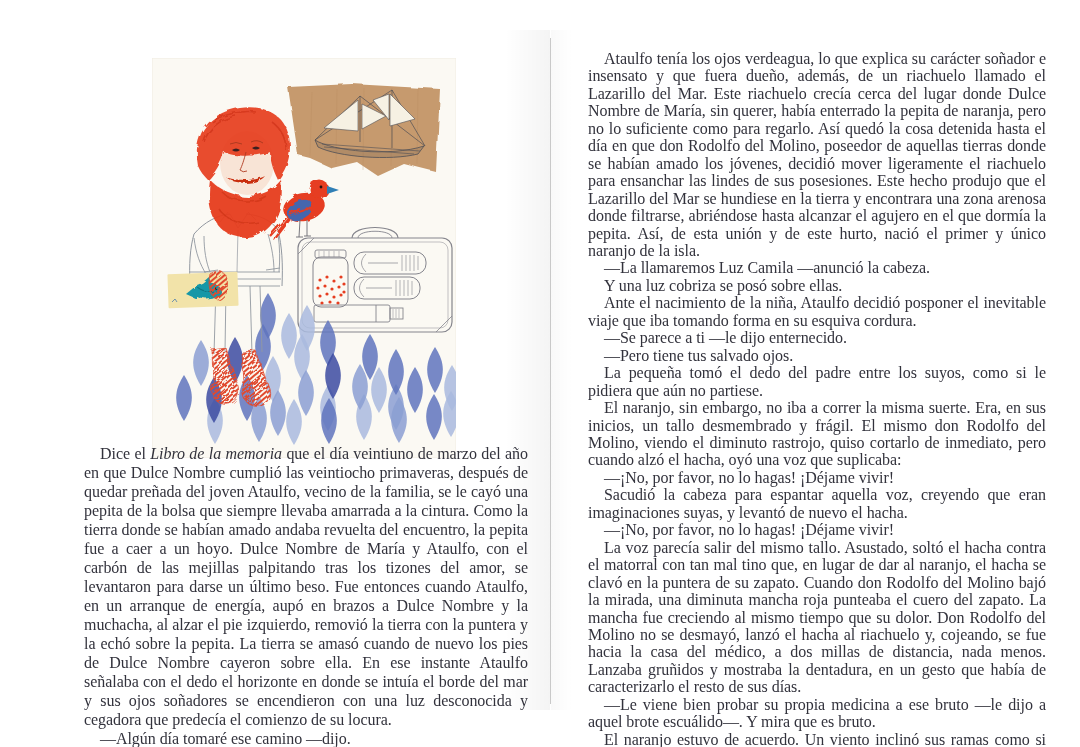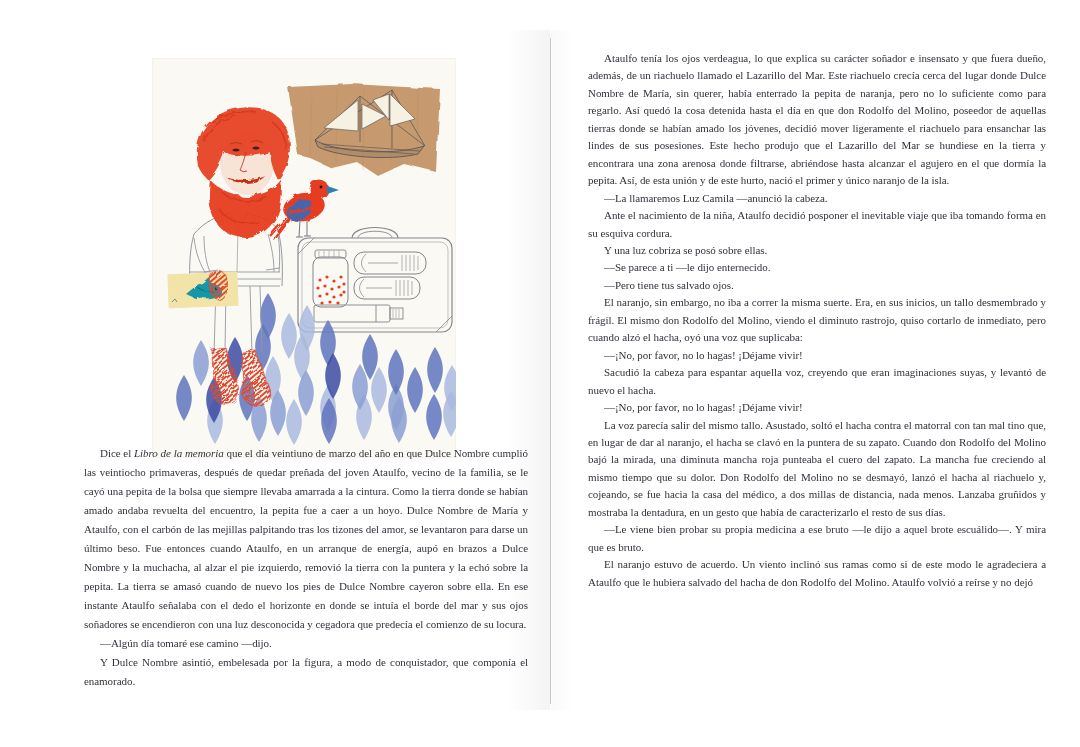--- a/index.html
+++ b/index.html
@@ -12,21 +12,21 @@
   .spine-shade-left{position:absolute;left:505px;top:30px;width:45px;height:680px;
     background:linear-gradient(to right,rgba(0,0,0,0),rgba(0,0,0,0.045));}
   .spine-shade-right{position:absolute;left:551px;top:30px;width:22px;height:680px;
     background:linear-gradient(to right,rgba(0,0,0,0.025),rgba(0,0,0,0));}
   .divider{position:absolute;left:550px;top:38px;width:1px;height:666px;}
   .textcol{position:absolute;}
   .left-col{left:84px;top:444px;width:444px;}
   .right-col{left:588px;top:50px;width:458px;}
   .para{
     margin:0;text-align:justify;text-indent:16px;
-    font-size:11px;letter-spacing:-0.05px;color:#32323c;
+    font-size:16px;letter-spacing:-0.05px;color:#32323c;
   }
   .left-col .para{line-height:19px;}
   .right-col .para{line-height:17.45px;}
   .illustration{position:absolute;left:152px;top:58px;width:304px;height:400px;}
 </style>
 </head>
 <body>
 
 <div class="spread">
 
@@ -245,24 +245,25 @@
           <p class="para">Y Dulce Nombre asintió, embelesada por la figura, a modo de conquistador, que componía el enamorado.</p>
         </div>
     </div>
   </div>
 
   <div>
     <div class="textcol right-col">
 
     <p class="para">Ataulfo tenía los ojos verdeagua, lo que explica su carácter soñador e insensato y que fuera dueño, además, de un riachuelo llamado el Lazarillo del Mar. Este riachuelo crecía cerca del lugar donde Dulce Nombre de María, sin querer, había enterrado la pepita de naranja, pero no lo suficiente como para regarlo. Así quedó la cosa detenida hasta el día en que don Rodolfo del Molino, poseedor de aquellas tierras donde se habían amado los jóvenes, decidió mover ligeramente el riachuelo para ensanchar las lindes de sus posesiones. Este hecho produjo que el Lazarillo del Mar se hundiese en la tierra y encontrara una zona arenosa donde filtrarse, abriéndose hasta alcanzar el agujero en el que dormía la pepita. Así, de esta unión y de este hurto, nació el primer y único naranjo de la isla.</p>
         <p class="para">—La llamaremos Luz Camila —anunció la cabeza.</p>
+        <p class="para">Y una luz cobriza se posó sobre ellas.</p>
         <p class="para">Ante el nacimiento de la niña, Ataulfo decidió posponer el inevitable viaje que iba tomando forma en su esquiva cordura.</p>
-        <p class="para">Y una luz cobriza se posó sobre ellas.</p>
         <p class="para">—Se parece a ti —le dijo enternecido.</p>
         <p class="para">—Pero tiene tus salvado ojos.</p>
+        <p class="para">La pequeña tomó el dedo del padre entre los suyos, como si le pidiera que aún no partiese.</p>
         <p class="para">El naranjo, sin embargo, no iba a correr la misma suerte. Era, en sus inicios, un tallo desmembrado y frágil. El mismo don Rodolfo del Molino, viendo el diminuto rastrojo, quiso cortarlo de inmediato, pero cuando alzó el hacha, oyó una voz que suplicaba:</p>
         <p class="para">—¡No, por favor, no lo hagas! ¡Déjame vivir!</p>
         <p class="para">Sacudió la cabeza para espantar aquella voz, creyendo que eran imaginaciones suyas, y levantó de nuevo el hacha.</p>
         <p class="para">—¡No, por favor, no lo hagas! ¡Déjame vivir!</p>
         <p class="para">La voz parecía salir del mismo tallo. Asustado, soltó el hacha contra el matorral con tan mal tino que, en lugar de dar al naranjo, el hacha se clavó en la puntera de su zapato. Cuando don Rodolfo del Molino bajó la mirada, una diminuta mancha roja punteaba el cuero del zapato. La mancha fue creciendo al mismo tiempo que su dolor. Don Rodolfo del Molino no se desmayó, lanzó el hacha al riachuelo y, cojeando, se fue hacia la casa del médico, a dos millas de distancia, nada menos. Lanzaba gruñidos y mostraba la dentadura, en un gesto que había de caracterizarlo el resto de sus días.</p>
         <p class="para">—Le viene bien probar su propia medicina a ese bruto —le dijo a aquel brote escuálido—. Y mira que es bruto.</p>
         <p class="para">El naranjo estuvo de acuerdo. Un viento inclinó sus ramas como si de este modo le agradeciera a Ataulfo que le hubiera salvado del hacha de don Rodolfo del Molino. Ataulfo volvió a reírse y no dejó</p>
       </div>
   </div>
 

